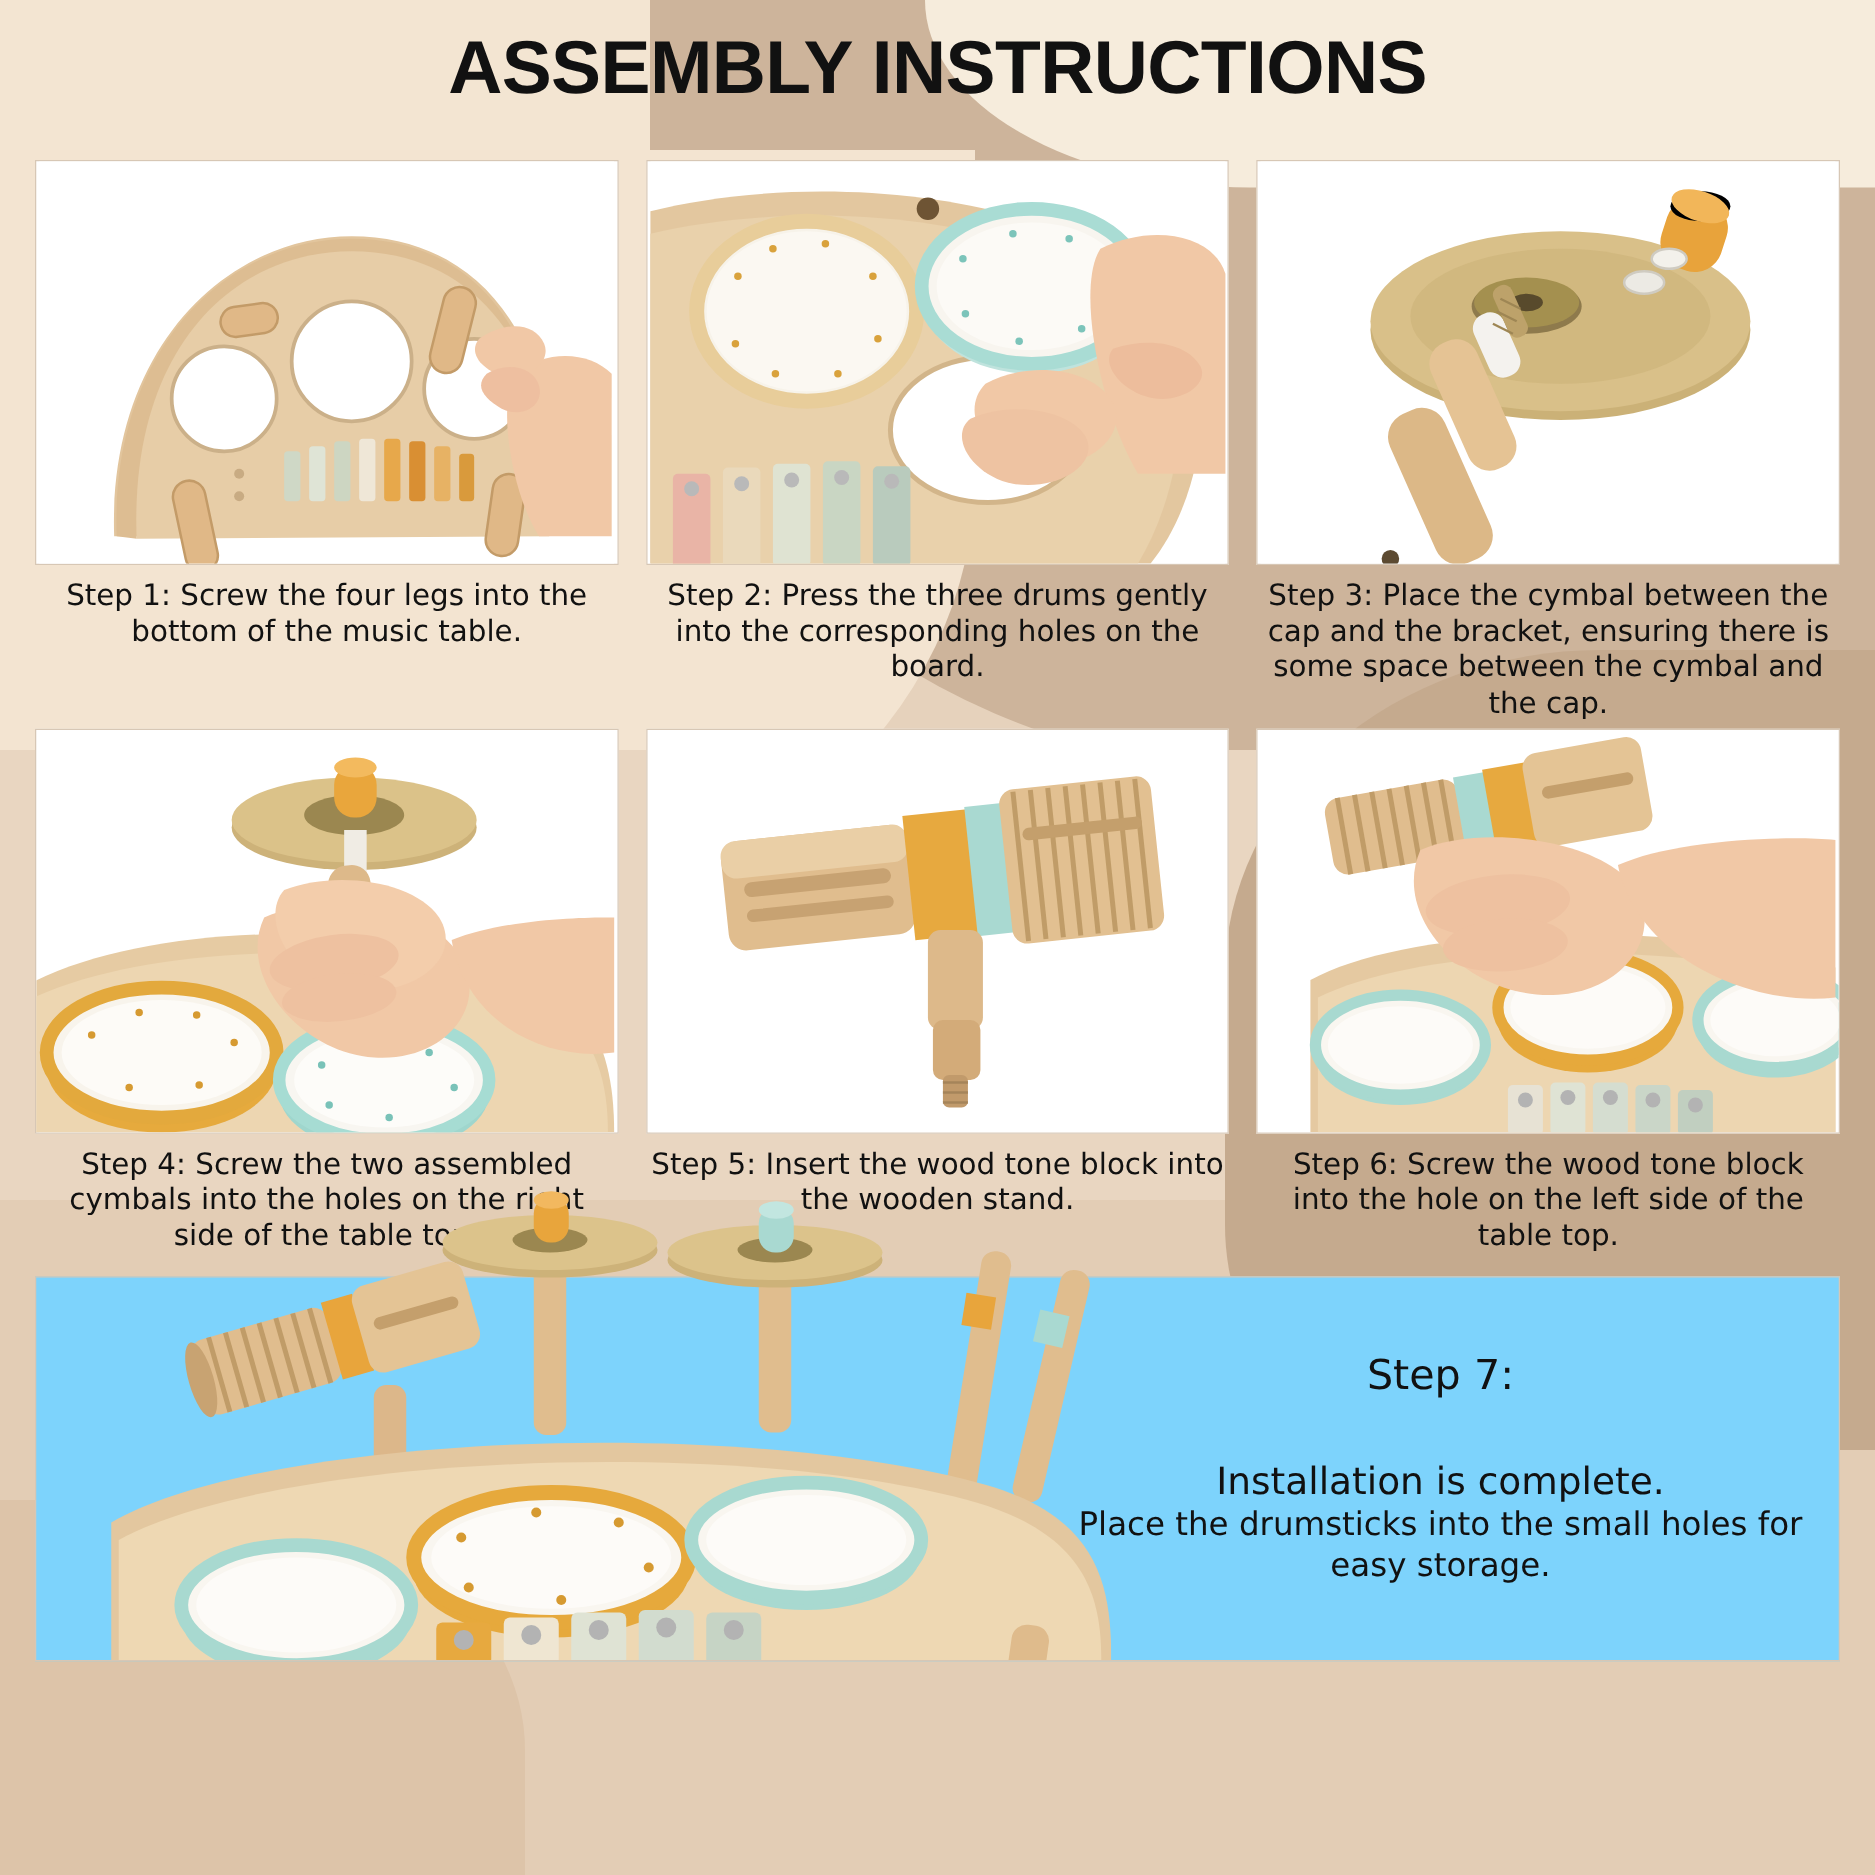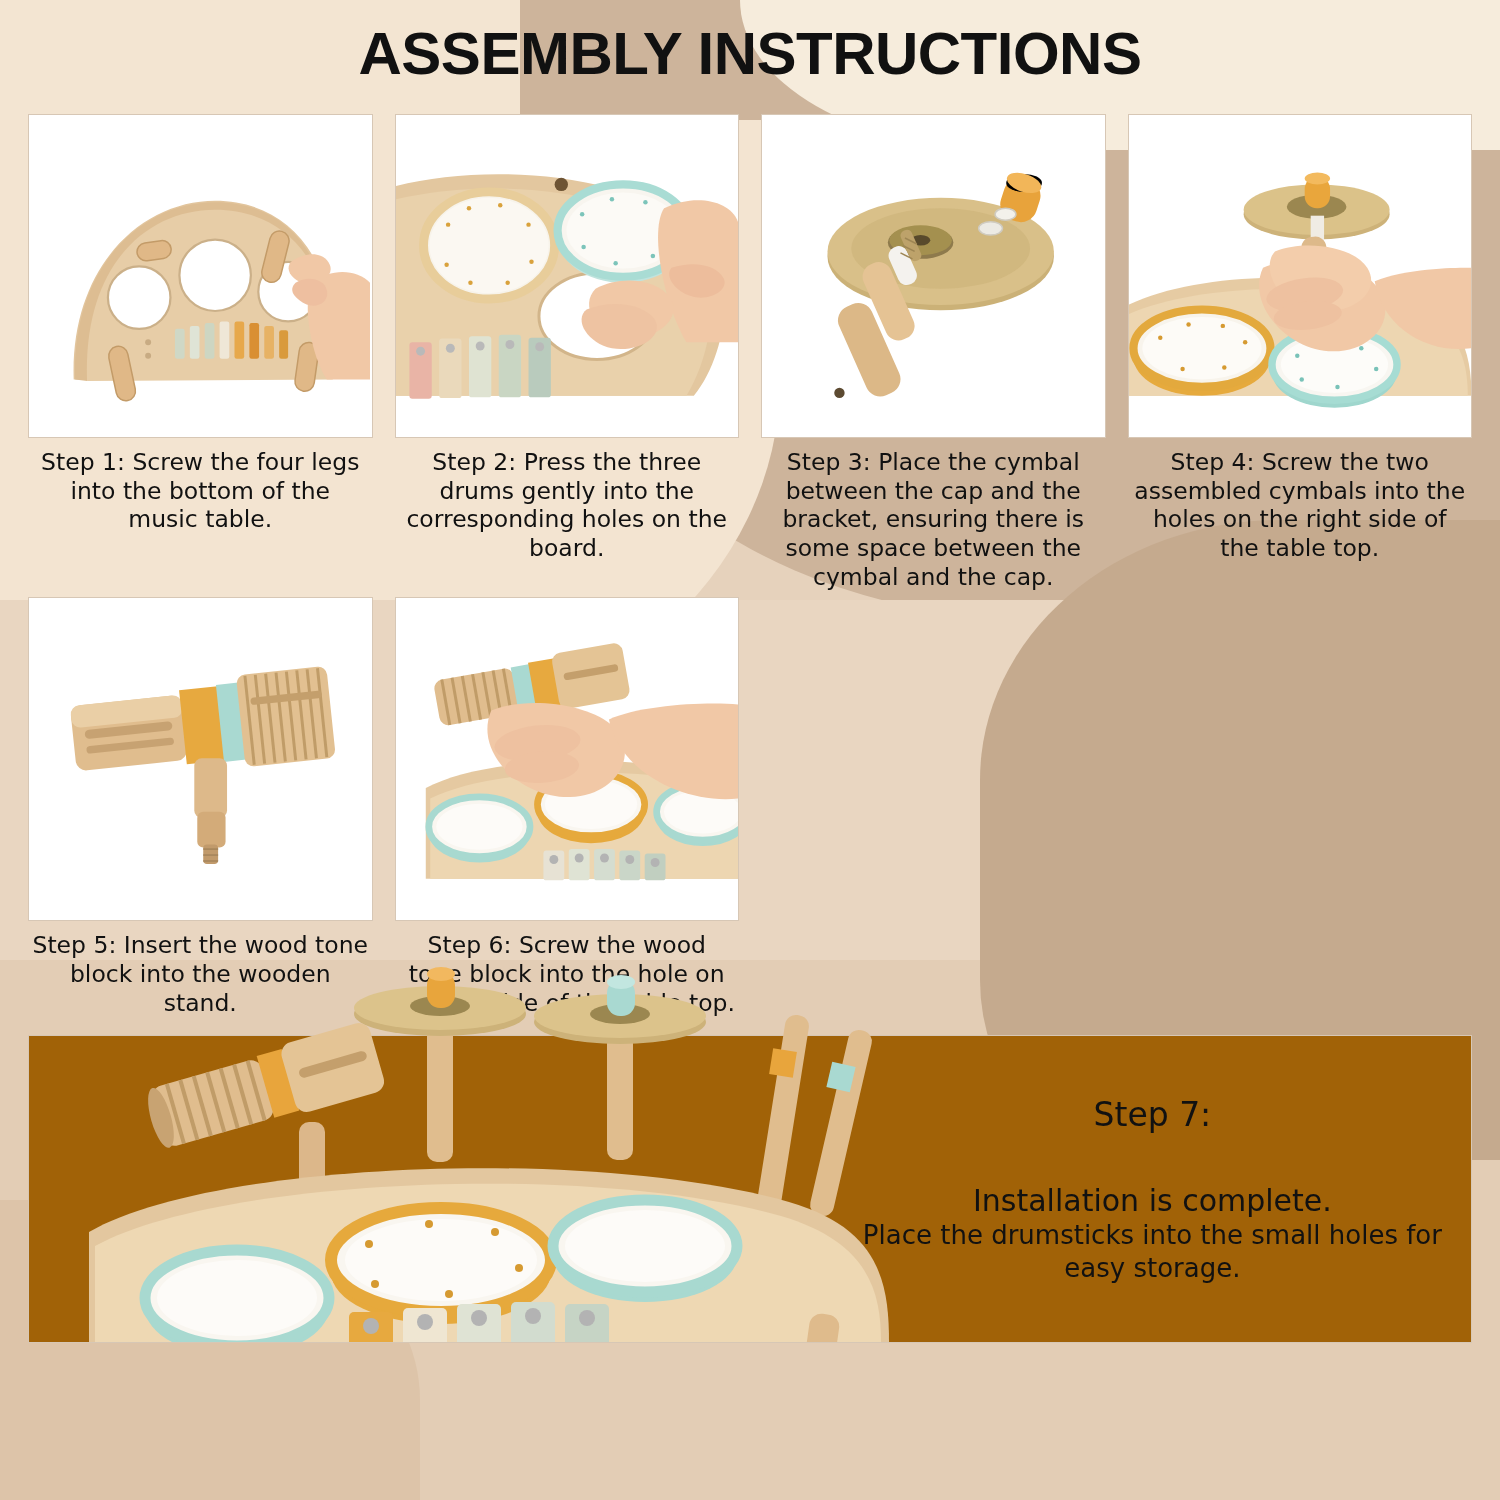--- a/index.html
+++ b/index.html
@@ -86,24 +86,24 @@
     font-size: 60px;
     font-weight: bold;
     letter-spacing: -0.5px;
     color: #111;
     padding-top: 24px;
     line-height: 1;
   }
 
   .grid {
     display: grid;
-    grid-template-columns: repeat(4, 1fr);
+    grid-template-columns: repeat(3, 1fr);
     column-gap: 22px;
     row-gap: 6px;
-    margin-top: 30px;
+    margin-top: 44px;
   }
 
   .step-cell { display: flex; flex-direction: column; }
 
   .photo {
     background: #ffffff;
     border: 1px solid #d7c7b5;
     height: 322px;
     position: relative;
     overflow: hidden;
@@ -114,21 +114,21 @@
     font-size: 23.5px;
     line-height: 1.22;
     color: #111;
     padding: 10px 4px 0 4px;
     font-family: "DejaVu Sans", sans-serif;
   }
 
   
   .final-panel {
     margin-top: 18px;
-    background: #a16207;
+    background: #7dd3fc;
     border: 1px solid #d7c7b5;
     height: 306px;
     display: flex;
     position: relative;
   }
   .final-photo { width: 58%; position: relative; overflow: visible; }
   .final-text {
     width: 42%;
     display: flex;
     flex-direction: column;

